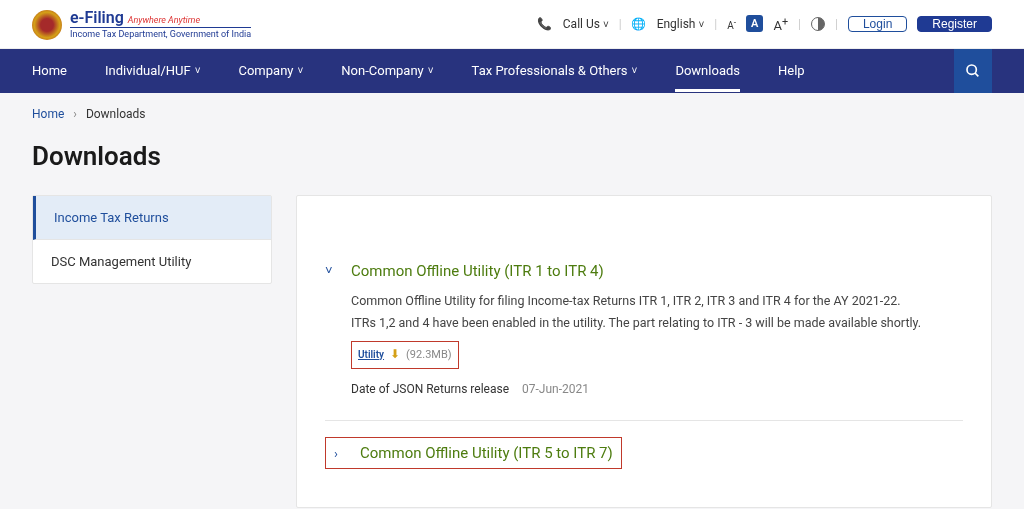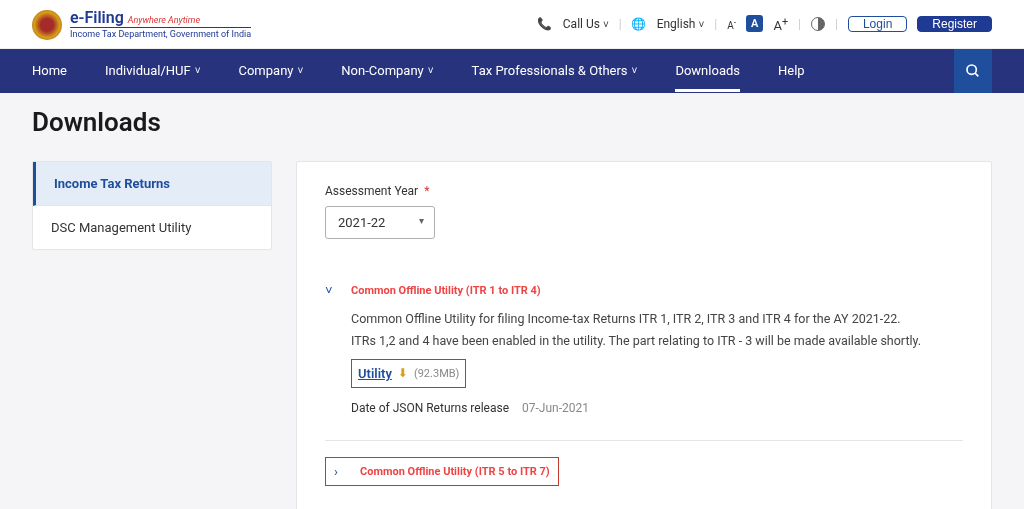--- a/index.html
+++ b/index.html
@@ -27,36 +27,36 @@
 .search-btn{background:#1f4e9c;width:38px;height:44px;display:flex;align-items:center;justify-content:center;margin-left:auto;color:#fff}
 .container{width:1024px;margin:0 auto;padding:14px 32px}
 .breadcrumb{font-size:12px;color:#333;margin-bottom:20px}
 .breadcrumb a{color:#1f4e9c;text-decoration:none}
 .breadcrumb .sep{margin:0 6px;color:#888}
 h1{font-size:26px;color:#1a1a1a;margin-bottom:24px;font-weight:600}
 .layout{display:flex;gap:24px;align-items:flex-start}
 .sidebar{width:240px;background:#fff;border:1px solid #e5e5e5;border-radius:2px}
 .sidebar-item{padding:14px 18px;font-size:13px;border-bottom:1px solid #e5e5e5;cursor:pointer}
 .sidebar-item:last-child{border-bottom:none}
-.sidebar-item.active{background:#e3ecf7;color:#1f4e9c;border-left:3px solid #1f4e9c;font-weight:700}
+.sidebar-item.active{background:#e3ecf7;color:#1f4e9c;border-left:3px solid #1f4e9c;font-weight:400}
 .content{flex:1;background:#fff;border:1px solid #e5e5e5;border-radius:2px;padding:22px 28px}
 .field-label{font-size:12px;color:#333;margin-bottom:8px}
 .req{color:#d33}
 .top-row{display:flex;justify-content:space-between;align-items:flex-end;margin-bottom:28px}
 .select{border:1px solid #b0b0b0;border-radius:3px;padding:8px 28px 8px 12px;font-size:13px;background:#fff;position:relative;width:110px;color:#333}
 .select::after{content:"▾";position:absolute;right:10px;top:8px;font-size:10px;color:#666}
 .instructions-link{color:#1f4e9c;font-size:13px;text-decoration:none}
 .acc{border-bottom:1px solid #e5e5e5;padding:16px 0}
 .acc:last-child{border-bottom:none}
 .acc-head{display:flex;align-items:center;gap:12px;cursor:pointer}
 .acc-head .arrow{color:#1f4e9c;font-size:13px;width:14px}
-.acc-title{font-size:11px;font-weight:700;color:#ef4444}
+.acc-title{font-size:15px;font-weight:400;color:#4d7c0f}
 .acc-body{padding:10px 0 4px 26px;font-size:12.5px;color:#444;line-height:1.8}
 .util-row{display:inline-flex;align-items:center;gap:6px;border:1.5px solid #c0392b;padding:2px 6px;margin-top:6px}
-.util-link{color:#1f4e9c;font-weight:600;font-size:13px;text-decoration:underline}
+.util-link{color:#1f4e9c;font-weight:600;font-size:10px;text-decoration:underline}
 .dl-icon{color:#d4a017;font-size:12px}
 .size{color:#888;font-size:11px}
 .release-row{margin-top:10px;font-size:12px;color:#333}
 .release-date{color:#888;margin-left:10px}
 .highlighted{border:1.5px solid #c0392b;padding:6px 8px;display:inline-flex}
 </style>
 </head>
 <body>
 
 <div class="topbar">
@@ -107,34 +107,35 @@
   <a>Help</a>
   <div class="search-btn">
     <svg width="16" height="16" viewBox="0 0 24 24" fill="none" stroke="#fff" stroke-width="2.5">
         <circle cx="10" cy="10" r="7"></circle>
         <line x1="20" y1="20" x2="15" y2="15"></line>
       </svg>
   </div>
 </nav>
 
 <div class="container">
+  <div class="breadcrumb">
+    <a>Home</a>
+    <span class="sep">›</span>
+    <span>Downloads</span>
+  </div>
   <h1>Downloads</h1>
 
   <div class="layout">
     <div class="sidebar">
       <div class="sidebar-item active">Income Tax Returns</div>
       <div class="sidebar-item">DSC Management Utility</div>
     </div>
 
     <div class="content">
       <div class="top-row">
-        <div>
-          <div class="field-label"><span>Assessment Year</span>&nbsp;&nbsp;<span class="req">*</span></div>
-          <div class="select"><span>2021-22</span></div>
-        </div>
       </div>
 
       <div class="acc">
         <div class="acc-head">
           <span class="arrow">˅</span>
           <span class="acc-title">Common Offline Utility (ITR 1 to ITR 4)</span>
         </div>
         <div class="acc-body">
           <div>Common Offline Utility for filing Income-tax Returns ITR 1, ITR 2, ITR 3 and ITR 4 for the AY 2021-22.</div>
           <div>ITRs 1,2 and 4 have been enabled in the utility. The part relating to ITR - 3 will be made available shortly.</div>

